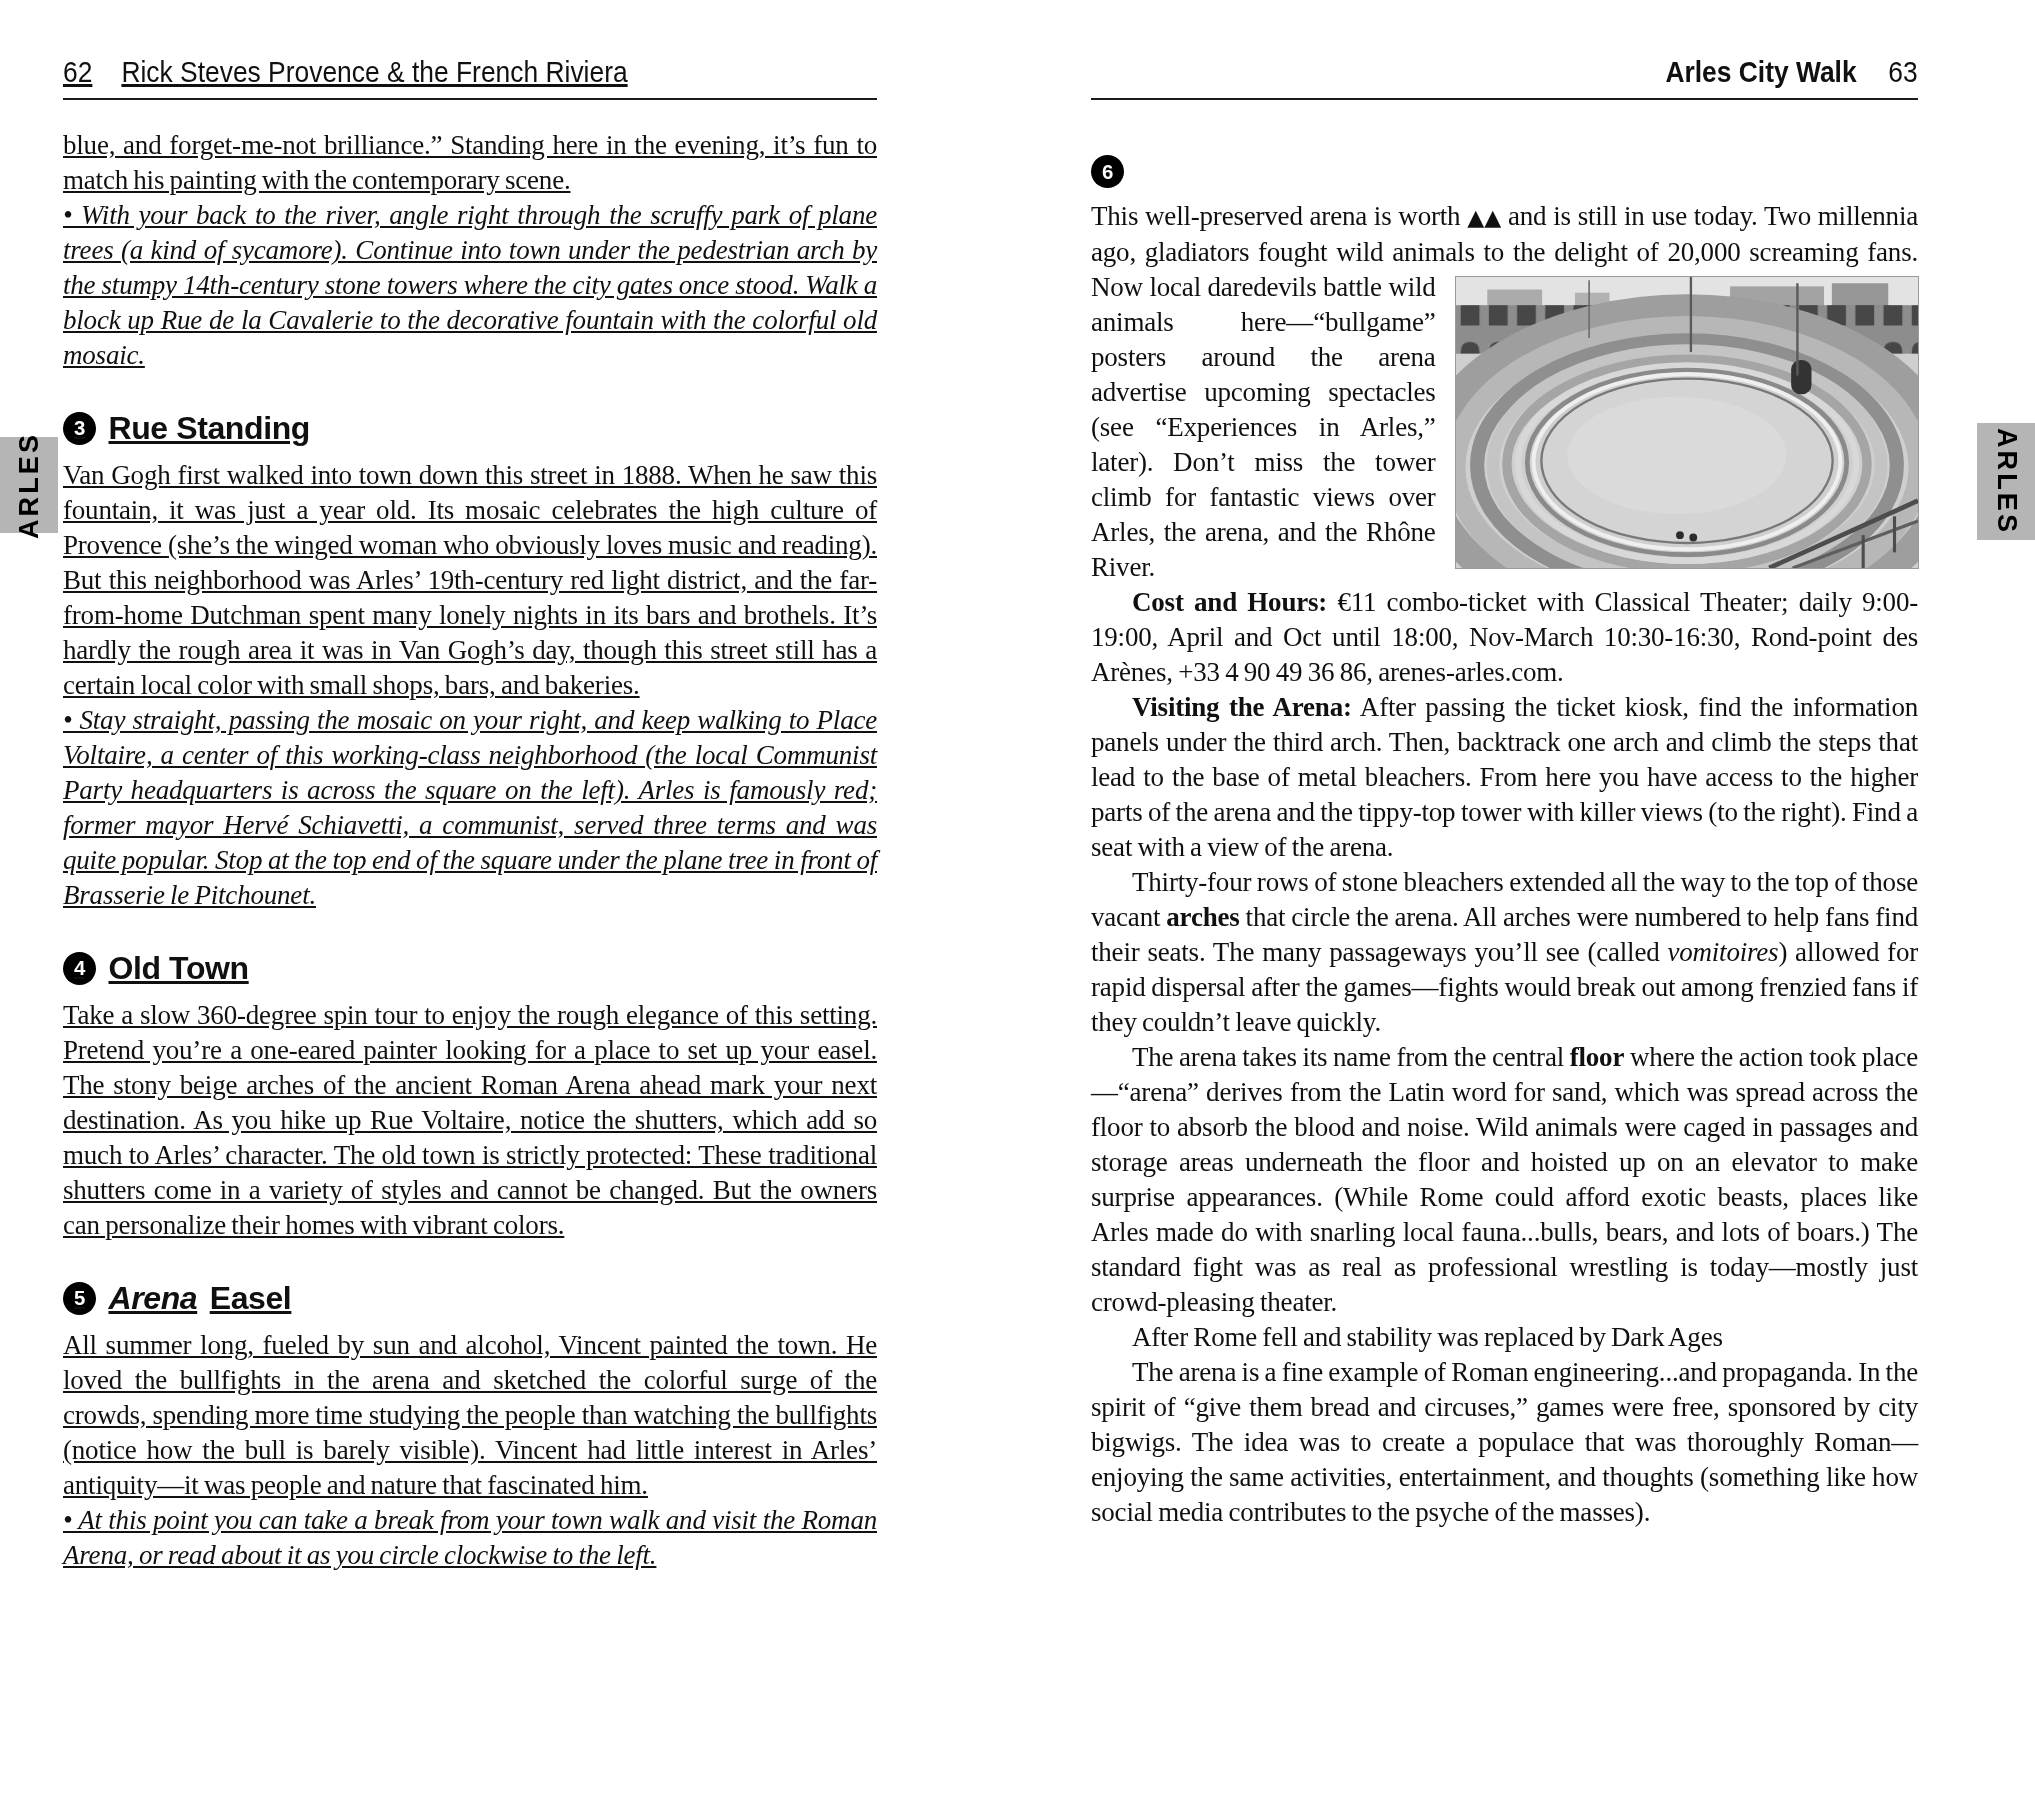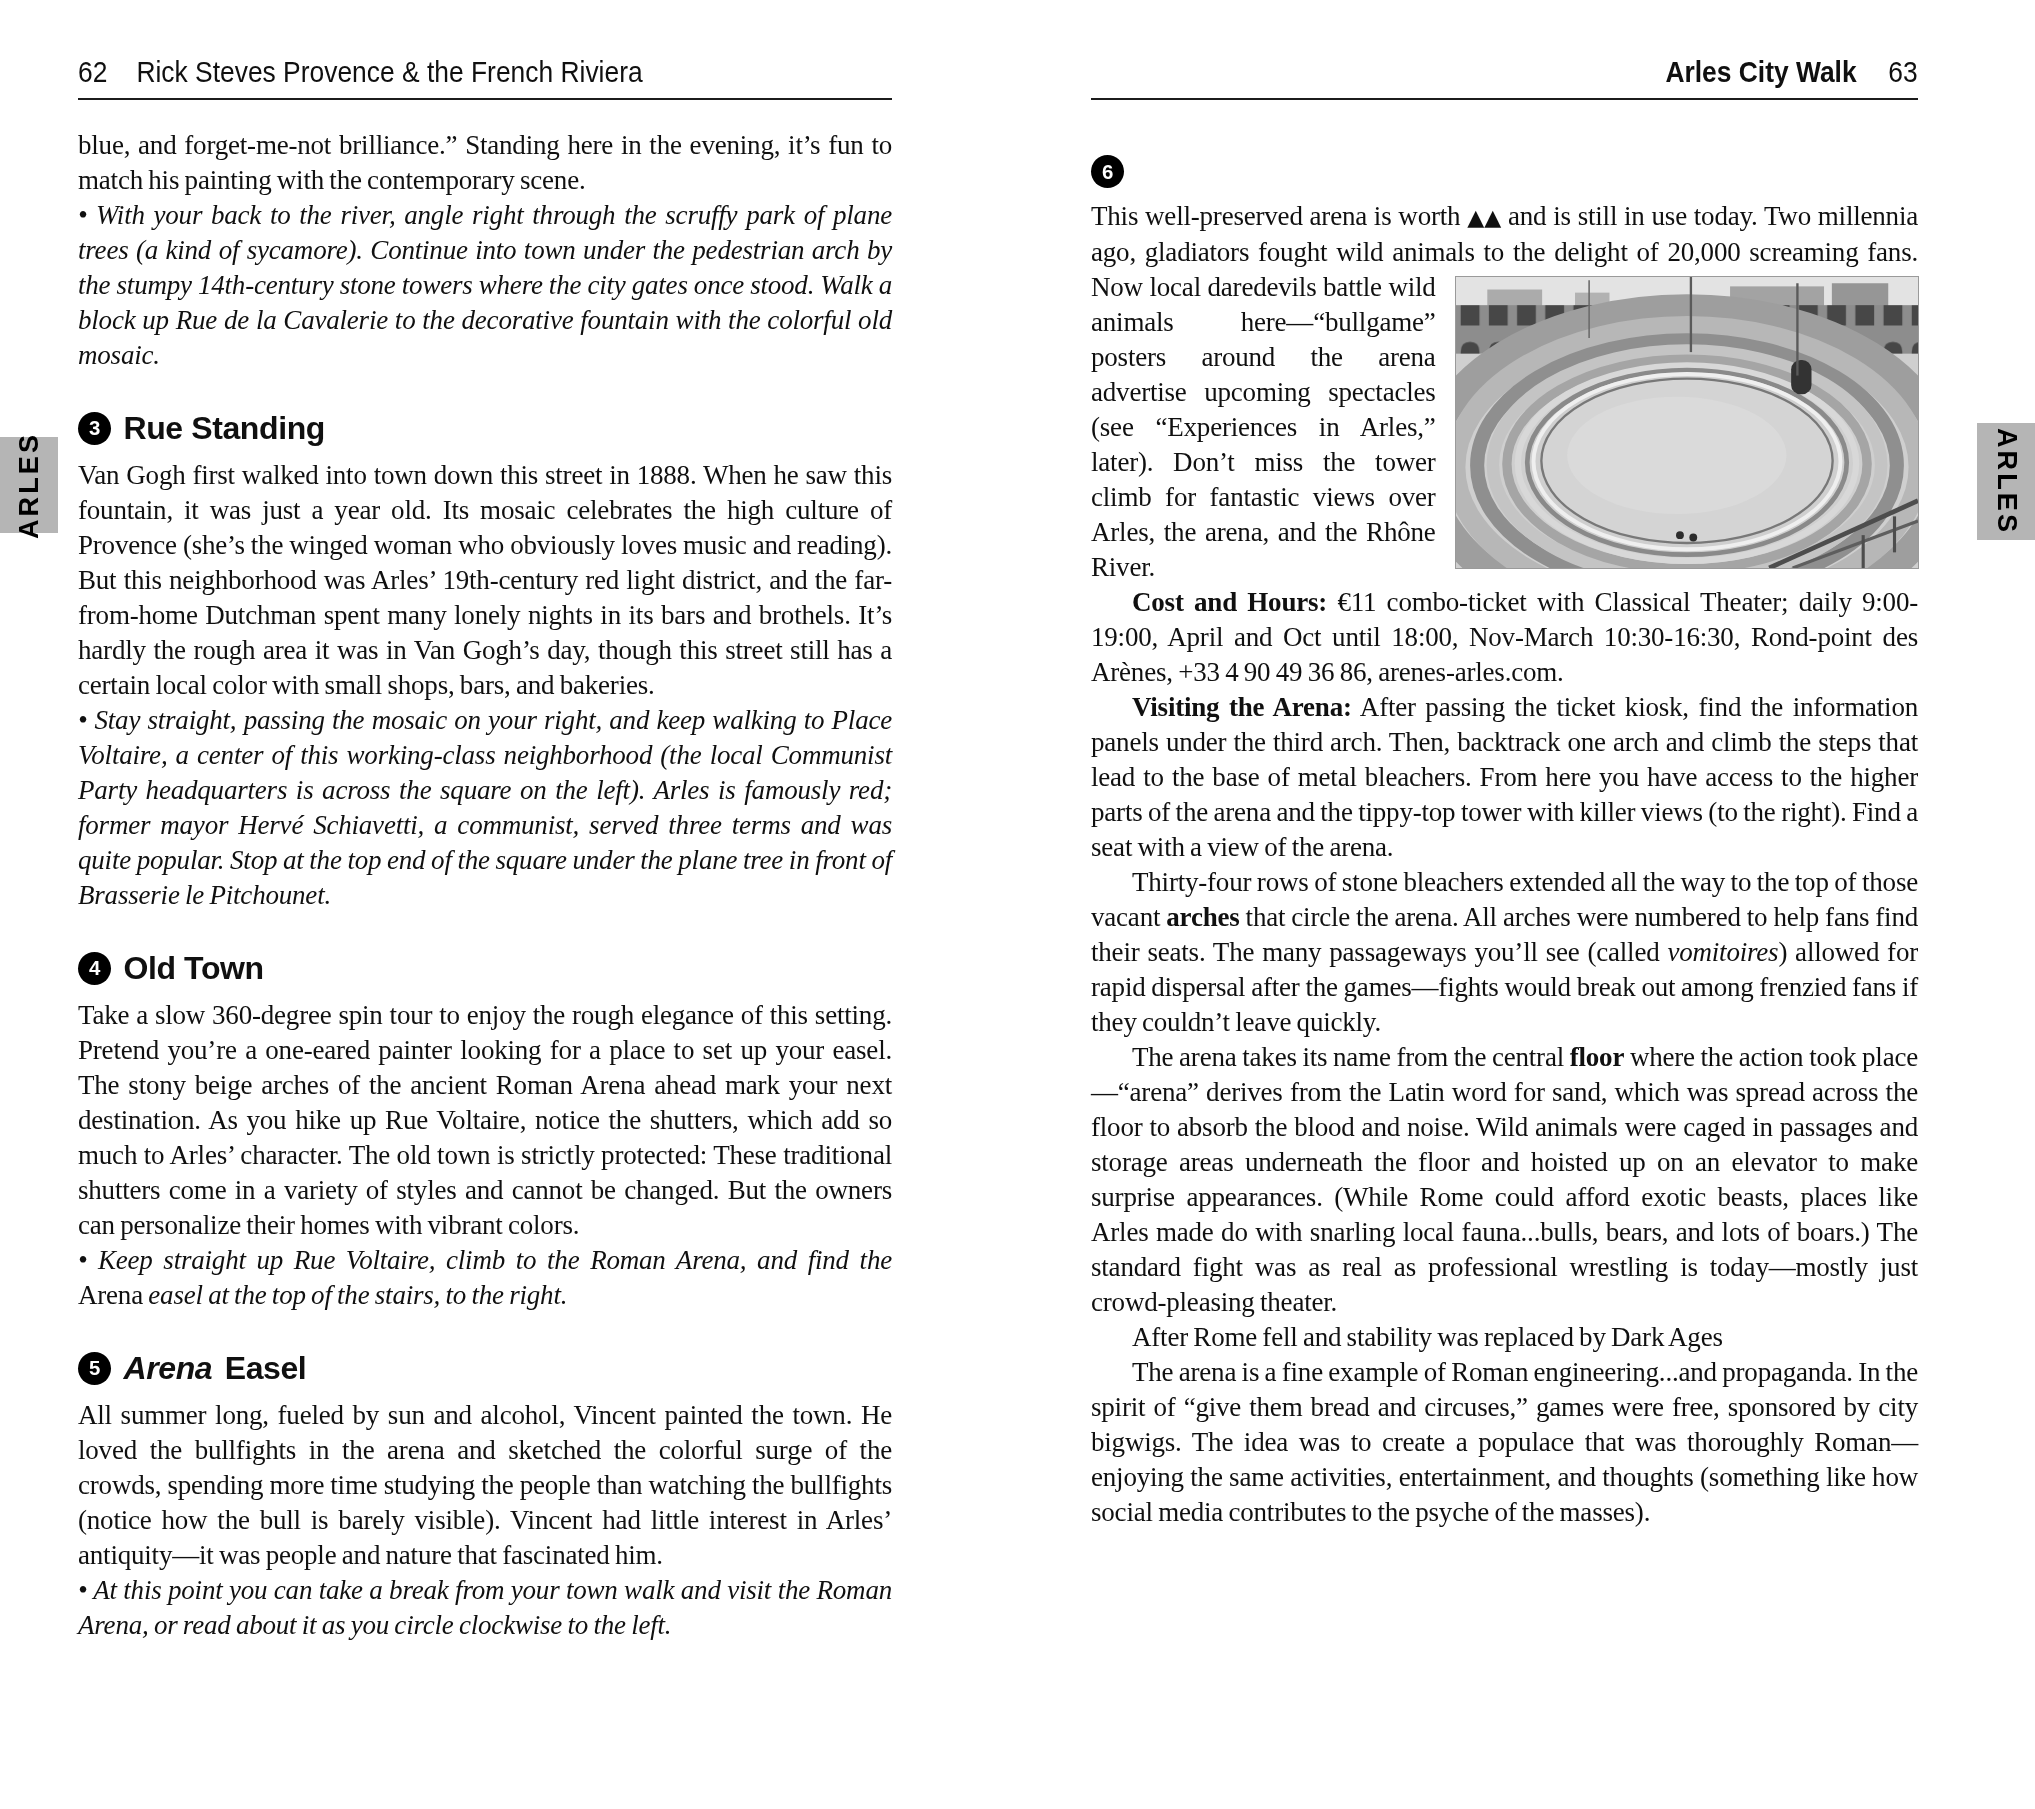--- a/index.html
+++ b/index.html
@@ -6,21 +6,21 @@
   body {
     width:2035px; height:1809px;
     background:#ffffff;
     color:#101010;
     font-family:"Liberation Serif", serif;
     position:relative;
     overflow:hidden;
   }
 
   .page { position:absolute; top:0; }
-  .page-left  { left:78px;  width:814px; }
+  .page-left  { left:63px;  width:814px;text-decoration:underline; }
   .page-right { left:1091px; width:827px; }
 
   
   .page-header {
     padding-top:55px;
     font-family:"Liberation Sans", sans-serif;
     font-size:30px;
     line-height:34px;
     display:flex; align-items:baseline;
     white-space:nowrap;
@@ -133,21 +133,20 @@
       <span>Rue Standing</span>
     </h2>
     <p>Van Gogh first walked into town down this street in 1888. When he saw this fountain, it was just a year old. Its mosaic celebrates the high culture of Provence (she’s the winged woman who obviously loves music and reading). But this neighborhood was Arles’ 19th-century red light district, and the far-from-home Dutchman spent many lonely nights in its bars and brothels. It’s hardly the rough area it was in Van Gogh’s day, though this street still has a certain local color with small shops, bars, and bakeries.</p>
     <p class="dir">• Stay straight, passing the mosaic on your right, and keep walking to Place Voltaire, a center of this working-class neighborhood (the local Communist Party headquarters is across the square on the left). Arles is famously red; former mayor Hervé Schiavetti, a communist, served three terms and was quite popular. Stop at the top end of the square under the plane tree in front of Brasserie le Pitchounet.</p>
 
     <h2 class="section">
       <span class="badge">4</span>
       <span>Old Town</span>
     </h2>
     <p>Take a slow 360-degree spin tour to enjoy the rough elegance of this setting. Pretend you’re a one-eared painter looking for a place to set up your easel. The stony beige arches of the ancient Roman Arena ahead mark your next destination. As you hike up Rue Voltaire, notice the shutters, which add so much to Arles’ character. The old town is strictly protected: These traditional shutters come in a variety of styles and cannot be changed. But the owners can personalize their homes with vibrant colors.</p>
-    <p class="dir"><span>• Keep straight up Rue Voltaire, climb to the Roman Arena, and find the </span><span class="upright">Arena</span><span> easel at the top of the stairs, to the right.</span></p>
 
     <h2 class="section">
       <span class="badge">5</span>
       <span class="h-italic">Arena</span>
       <span>Easel</span>
     </h2>
     <p>All summer long, fueled by sun and alcohol, Vincent painted the town. He loved the bullfights in the arena and sketched the colorful surge of the crowds, spending more time studying the people than watching the bullfights (notice how the bull is barely visible). Vincent had little interest in Arles’ antiquity—it was people and nature that fascinated him.</p>
     <p class="dir">• At this point you can take a break from your town walk and visit the Roman Arena, or read about it as you circle clockwise to the left.</p>
   </div>
 </div>

